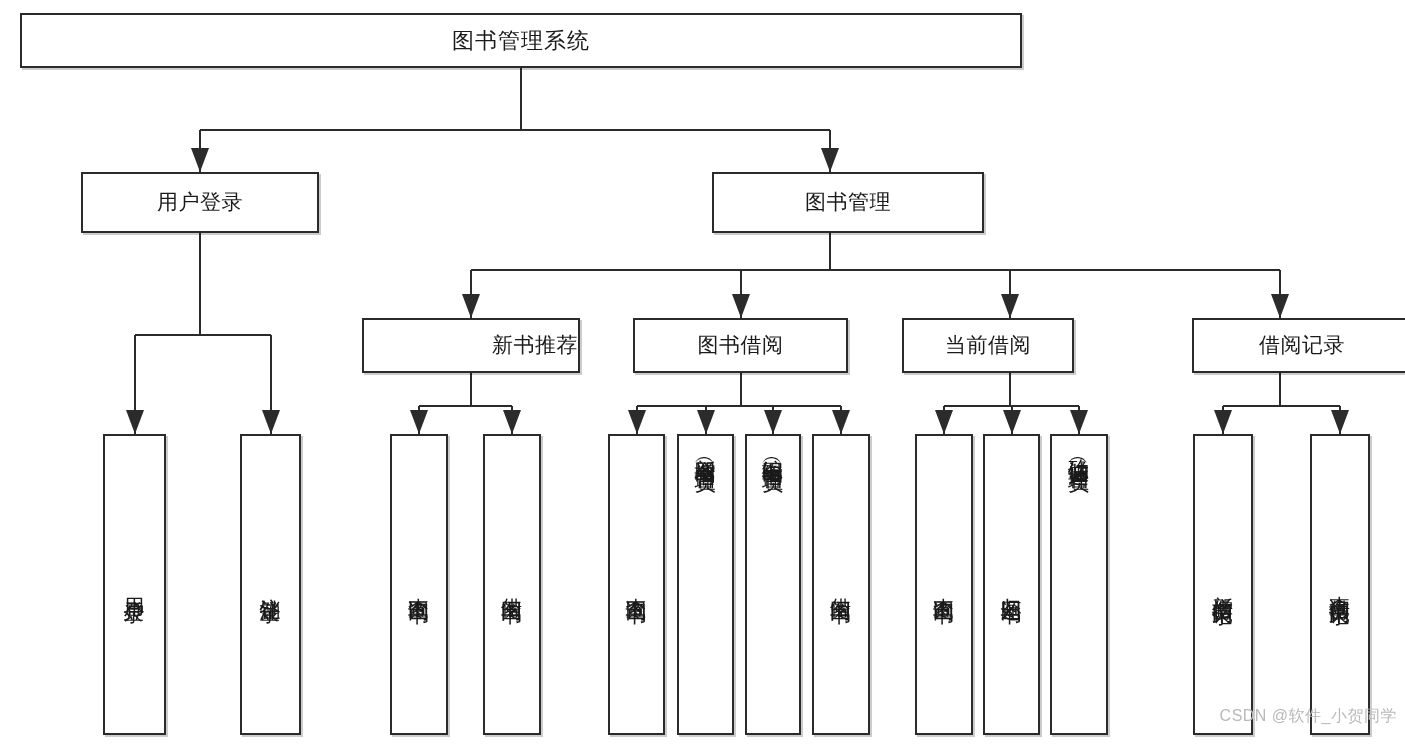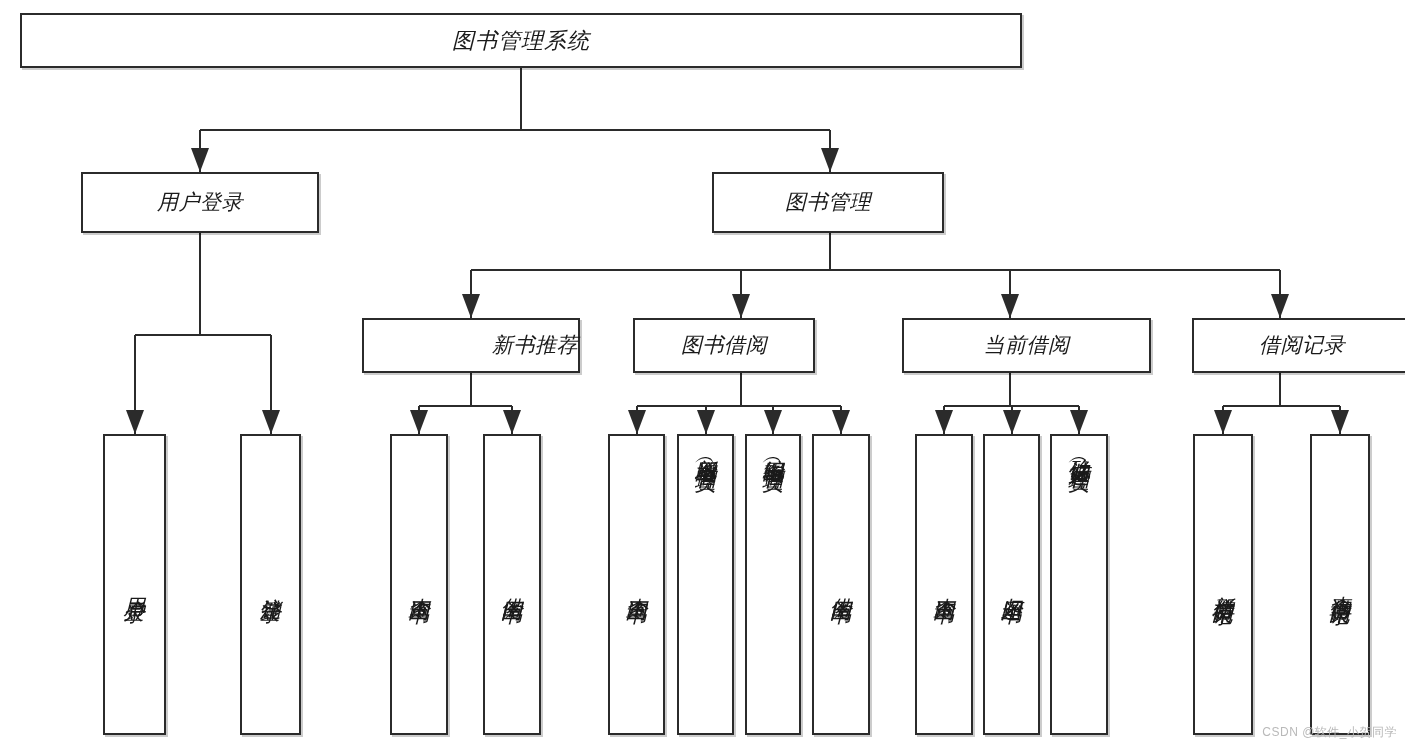--- a/index.html
+++ b/index.html
@@ -37,21 +37,20 @@
     align-items: center;
     justify-content: center;
     z-index: 2;
   }
   .node .node-label {
     display: block;
     text-align: center;
     line-height: 1.18;
     color: #1a1a1a;
     white-space: nowrap;
-    font-style: italic;
   }
   
   .node.horiz .node-label {
     font-size: 21px;
     letter-spacing: 0.5px;
   }
   .node.root .node-label {
     font-size: 22px;
     letter-spacing: 1px;
   }
@@ -69,22 +68,22 @@
     line-height: 1;
     white-space: nowrap;
   }
   .node.vert.centered {
     align-items: center;
     padding-top: 0;
   }
   #watermark {
     position: absolute;
     right: 8px;
-    bottom: 6px;
-    font-size: 12px;
+    bottom: 20px;
+    font-size: 16px;
     color: #b9b9b9;
     letter-spacing: 0.5px;
     z-index: 3;
     user-select: none;
     white-space: nowrap;
   }
 </style>
 </head>
 <body>
 
@@ -145,31 +144,31 @@
       <path d="M 1331 410 L 1349 410 L 1340 434 Z" fill="#2b2b2b"></path>
     </svg>
 
   <div class="node root horiz" style="left: 20px; top: 13px; width: 1002px; height: 55px;">
     <span class="node-label">图书管理系统</span>
   </div>
 
   <div class="node horiz" style="left: 81px; top: 172px; width: 238px; height: 61px;">
     <span class="node-label">用户登录</span>
   </div>
-  <div class="node horiz" style="left: 712px; top: 172px; width: 232px; height: 61px;">
+  <div class="node horiz" style="left: 712px; top: 172px; width: 272px; height: 61px;">
     <span class="node-label">图书管理</span>
   </div>
 
   <div class="node horiz" style="left: 362px; top: 318px; width: 218px; height: 55px; justify-content: flex-end;">
     <span class="node-label">新书推荐</span>
   </div>
-  <div class="node horiz" style="left: 633px; top: 318px; width: 182px; height: 55px;">
+  <div class="node horiz" style="left: 633px; top: 318px; width: 215px; height: 55px;">
     <span class="node-label">图书借阅</span>
   </div>
-  <div class="node horiz" style="left: 902px; top: 318px; width: 249px; height: 55px; justify-content: center;">
+  <div class="node horiz" style="left: 902px; top: 318px; width: 172px; height: 55px; justify-content: center;">
     <span class="node-label">当前借阅</span>
   </div>
   <div class="node horiz" style="left: 1170px; top: 318px; width: 220px; height: 55px; margin-left: 22px;">
     <span class="node-label">借阅记录</span>
   </div>
 
   <div class="node vert centered" style="left: 103px; top: 434px; width: 63px; height: 301px;">
     <span class="node-label">用户登录</span>
   </div>
   <div class="node vert centered" style="left: 240px; top: 434px; width: 61px; height: 301px;">

